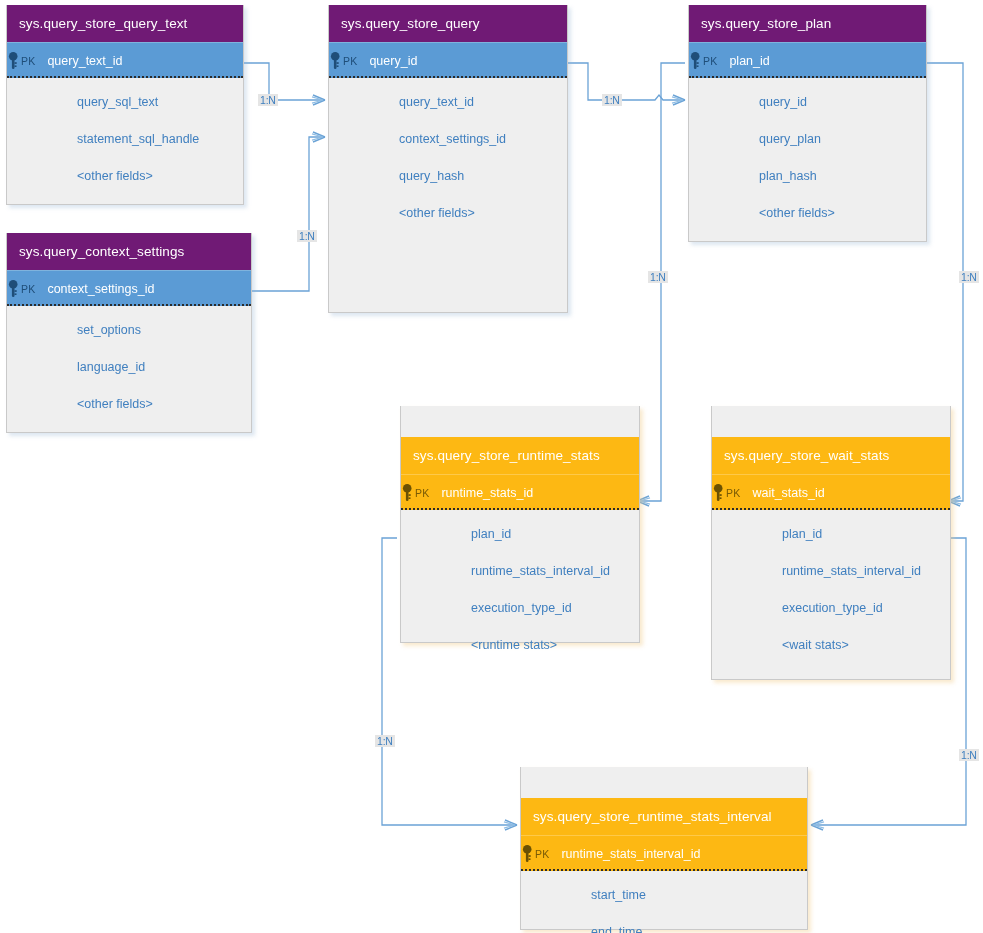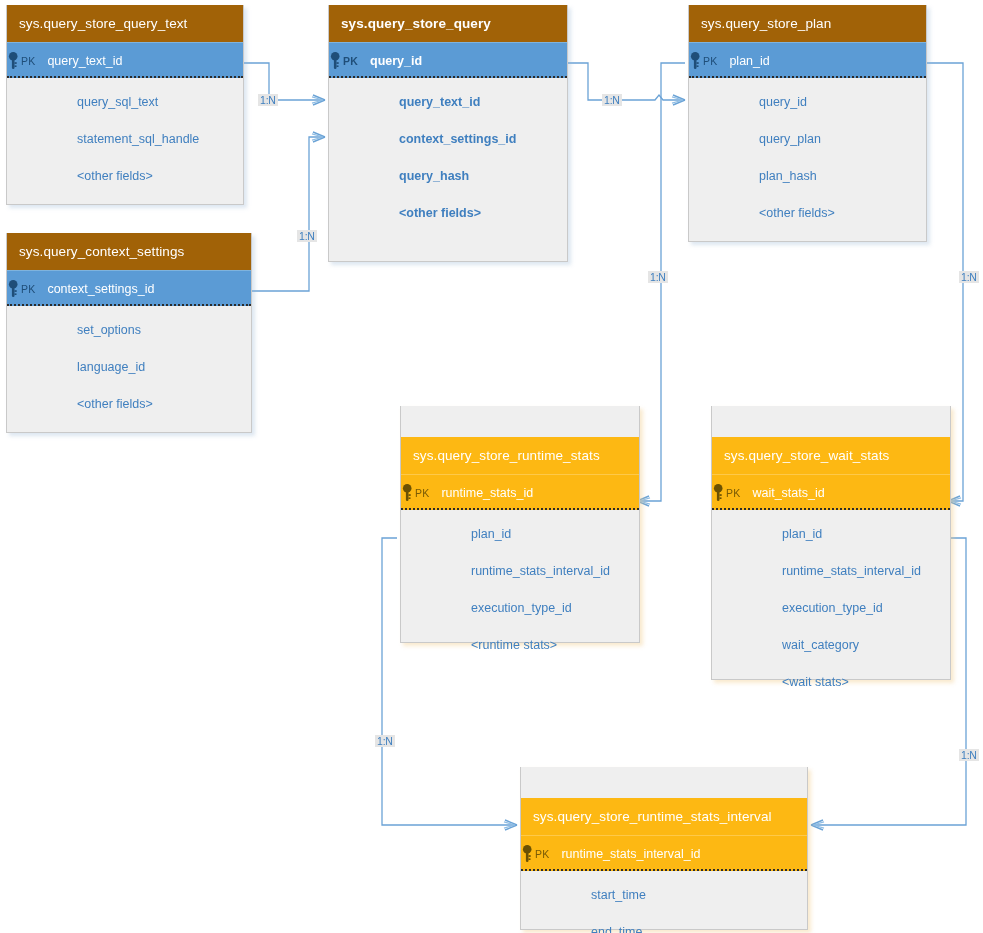--- a/index.html
+++ b/index.html
@@ -39,21 +39,21 @@
     box-sizing: border-box;
     height: 38px;
     line-height: 38px;
     padding-left: 12px;
     color: #ffffff;
     font-size: 13.5px;
     letter-spacing: 0.1px;
     white-space: nowrap;
     overflow: hidden;
   }
-  .blue .ent-header { background: #a16207; border-bottom: 1px solid #7fb3dd; }
+  .blue .ent-header { background: #701a75; border-bottom: 1px solid #7fb3dd; }
   .orange .ent-header { background: #fdb813; border-bottom: 1px solid #fec94a; margin-top: 31px; }
 
   .ent-pk {
     box-sizing: border-box;
     position: relative;
     height: 35px;
     display: flex;
     align-items: center;
     padding-left: 0;
     font-size: 12.5px;
@@ -152,21 +152,21 @@
         <span class="pk-tag">PK</span>
         <span class="pk-name">query_text_id</span>
         <span class="pk-sep"></span>
       </div>
       <div class="ent-body">
         <div class="field">query_sql_text</div>
         <div class="field">statement_sql_handle</div>
         <div class="field">&lt;other fields&gt;</div>
       </div>
     </div>
-    <div class="entity blue" style="left: 328px; top: 5px; width: 240px; height: 257px; font-weight: bold;">
+    <div class="entity blue" style="left: 328px; top: 5px; width: 240px; height: 308px;">
       <div class="ent-header">sys.query_store_query</div>
       <div class="ent-pk">
         <span class="key-icon"><svg viewBox="0 0 13 19" width="13" height="19" aria-hidden="true">
             <circle cx="6.2" cy="5.2" r="4.3" fill="#1f4e79"></circle>
             <rect x="4.9" y="7.6" width="2.6" height="10.4" rx="1.2" fill="#1f4e79"></rect>
             <rect x="7.5" y="11.2" width="2.2" height="1.7" fill="#1f4e79"></rect>
             <rect x="7.5" y="14.4" width="2.0" height="1.6" fill="#1f4e79"></rect>
           </svg></span>
         <span class="pk-tag">PK</span>
         <span class="pk-name">query_id</span>
@@ -248,21 +248,20 @@
             <rect x="7.5" y="14.4" width="2.0" height="1.6" fill="#6b5103"></rect>
           </svg></span>
         <span class="pk-tag">PK</span>
         <span class="pk-name">wait_stats_id</span>
         <span class="pk-sep"></span>
       </div>
       <div class="ent-body">
         <div class="field">plan_id</div>
         <div class="field">runtime_stats_interval_id</div>
         <div class="field">execution_type_id</div>
-        <div class="field">wait_category</div>
         <div class="field">&lt;wait stats&gt;</div>
       </div>
     </div>
     <div class="entity orange" style="left: 520px; top: 767px; width: 288px; height: 163px;">
       <div class="ent-header">sys.query_store_runtime_stats_interval</div>
       <div class="ent-pk">
         <span class="key-icon"><svg viewBox="0 0 13 19" width="13" height="19" aria-hidden="true">
             <circle cx="6.2" cy="5.2" r="4.3" fill="#6b5103"></circle>
             <rect x="4.9" y="7.6" width="2.6" height="10.4" rx="1.2" fill="#6b5103"></rect>
             <rect x="7.5" y="11.2" width="2.2" height="1.7" fill="#6b5103"></rect>

